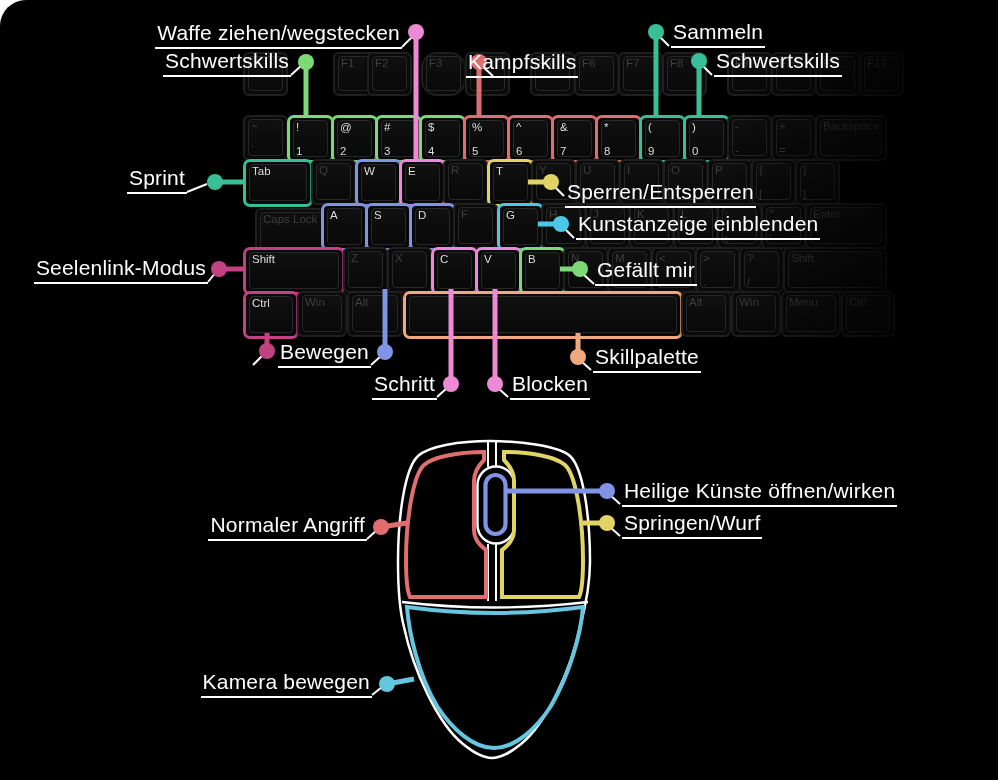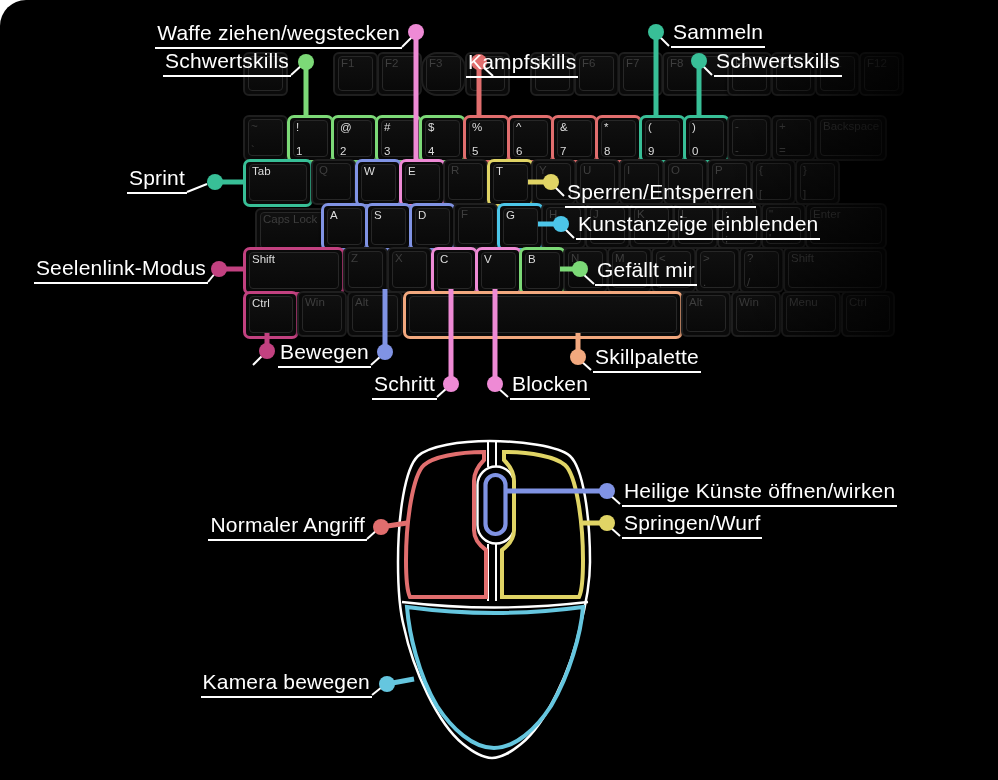--- a/index.html
+++ b/index.html
@@ -39,39 +39,39 @@
 <body>
 
 <div id="stage">
   <div id="keyboard">
       <div class="key" style="left: 243px; top: 52px; width: 41px; height: 40px;">
         <span class="kl"></span>
       </div>
       <div class="key" style="left: 333px; top: 52px; width: 41px; height: 40px;">
         <span class="kl">F1</span>
       </div>
-      <div class="key" style="left: 377px; top: 52px; width: 41px; height: 40px;">
+      <div class="key" style="left: 367px; top: 52px; width: 41px; height: 40px;">
         <span class="kl">F2</span>
       </div>
       <div class="key" style="left: 421px; top: 52px; width: 41px; height: 40px; border-radius: 16px;">
         <span class="kl">F3</span>
       </div>
       <div class="key" style="left: 465px; top: 52px; width: 41px; height: 40px;">
         <span class="kl">F4</span>
       </div>
       <div class="key" style="left: 530px; top: 52px; width: 41px; height: 40px;">
         <span class="kl">F5</span>
       </div>
       <div class="key" style="left: 574px; top: 52px; width: 41px; height: 40px;">
         <span class="kl">F6</span>
       </div>
       <div class="key" style="left: 618px; top: 52px; width: 41px; height: 40px;">
         <span class="kl">F7</span>
       </div>
-      <div class="key" style="left: 662px; top: 52px; width: 41px; height: 40px; padding-left: 48px;">
+      <div class="key" style="left: 662px; top: 52px; width: 41px; height: 40px;">
         <span class="kl">F8</span>
       </div>
       <div class="key" style="left: 727px; top: 52px; width: 41px; height: 40px;">
         <span class="kl">F9</span>
       </div>
       <div class="key" style="left: 771px; top: 52px; width: 41px; height: 40px;">
         <span class="kl">F10</span>
       </div>
       <div class="key" style="left: 815px; top: 52px; width: 41px; height: 40px;">
         <span class="kl">F11</span>

